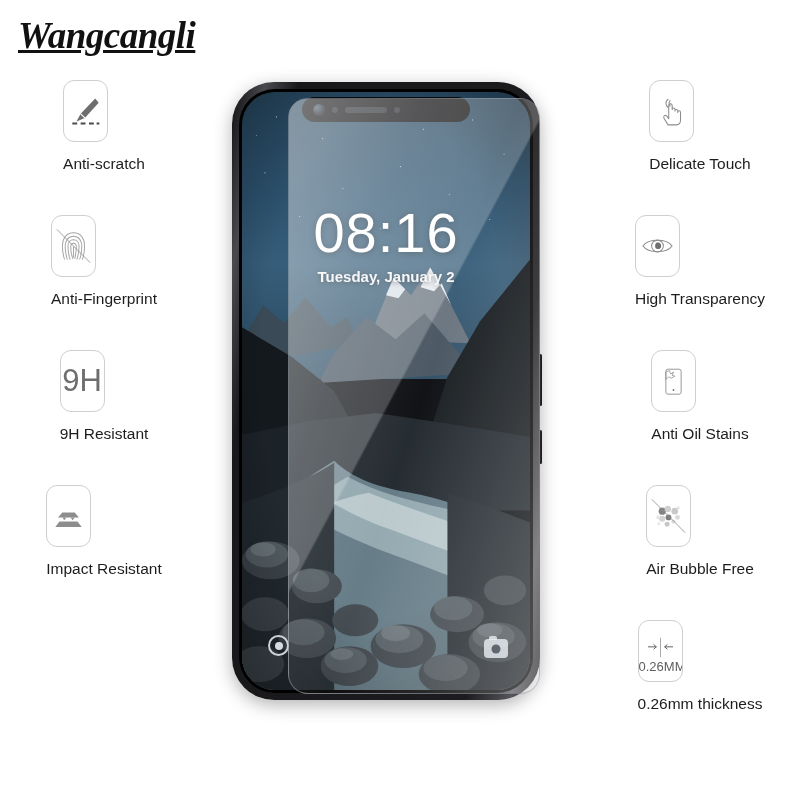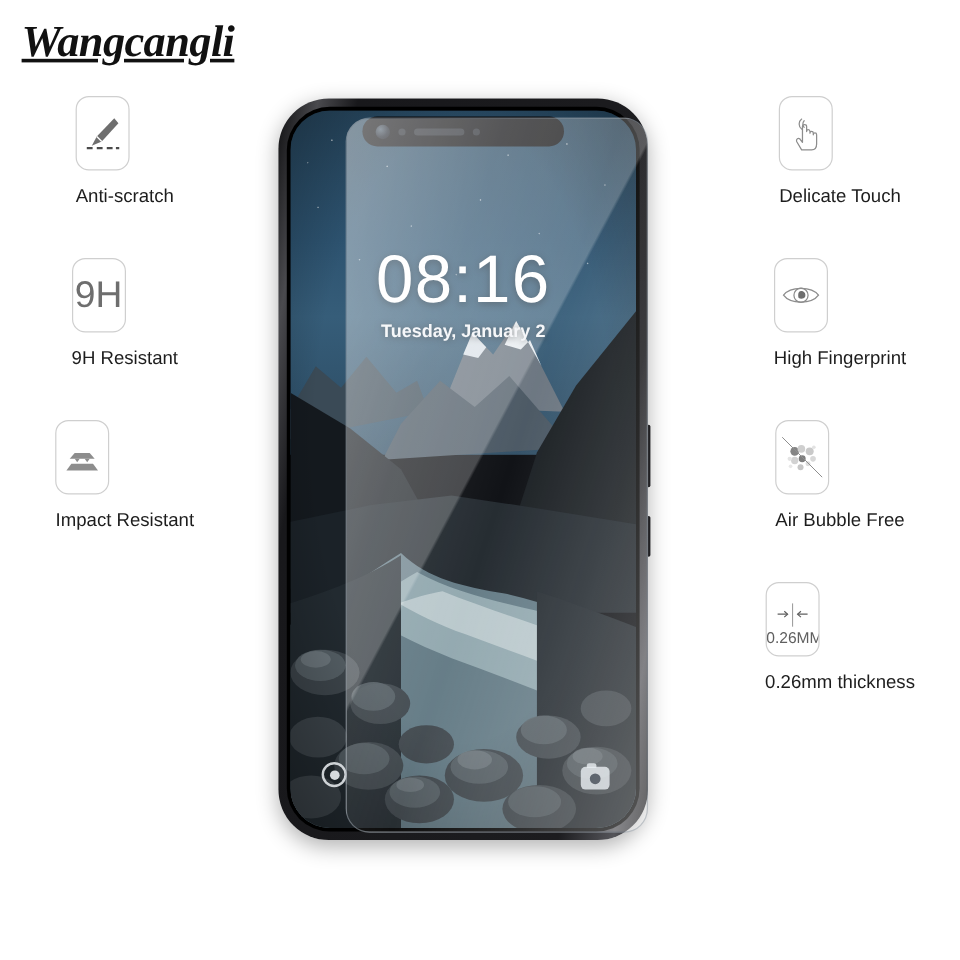--- a/index.html
+++ b/index.html
@@ -256,20 +256,39 @@
           <line x1="12" y1="49" x2="19" y2="49"></line>
           <line x1="24" y1="49" x2="31" y2="49"></line>
           <line x1="36" y1="49" x2="43" y2="49"></line>
           <line x1="47" y1="49" x2="51" y2="49"></line>
         </g>
       </svg>
     </div>
     <div class="feature-label">Anti-scratch</div>
   </div>
 
+  <div class="feature">
+    <div class="icon-box">
+      <svg viewBox="0 0 62 62">
+        <g fill="none" stroke="#a9a9a9" stroke-width="1.5" stroke-linecap="round">
+          <path d="M31 12 C20 12 15 21 15 31 C15 38 16 44 18 50"></path>
+          <path d="M31 12 C42 12 47 21 47 31 C47 38 46 44 44 50"></path>
+          <path d="M31 17 C23 17 19 24 19 31 C19 38 20 44 22 50"></path>
+          <path d="M31 17 C39 17 43 24 43 31 C43 38 42 44 40 50"></path>
+          <path d="M31 22 C26 22 23 26 23 31 C23 38 24 44 26 50"></path>
+          <path d="M31 22 C36 22 39 26 39 31 C39 38 38 44 36 50"></path>
+          <path d="M31 27 C29 27 27 29 27 32 C27 38 28 44 30 49"></path>
+          <path d="M31 27 C33 27 35 29 35 32 C35 38 34 44 33 49"></path>
+          <path d="M31 32 L31 47"></path>
+        </g>
+        <line x1="7" y1="7" x2="55" y2="55" stroke="#8e8e8e" stroke-width="1.2"></line>
+      </svg>
+    </div>
+    <div class="feature-label">Anti-Fingerprint</div>
+  </div>
 
 
   <div class="feature">
     <div class="icon-box">
       <div class="nine-h">9H</div>
     </div>
     <div class="feature-label">9H Resistant</div>
   </div>
 
   <div class="feature">
@@ -304,23 +323,33 @@
   </div>
 
   <div class="feature">
     <div class="icon-box">
       <svg viewBox="0 0 62 62">
         <path d="M10 31 C18 20 44 20 52 31 C44 42 18 42 10 31 Z" fill="none" stroke="#8d8d8d" stroke-width="1.6"></path>
         <circle cx="31" cy="31" r="8.5" fill="none" stroke="#8d8d8d" stroke-width="1.5"></circle>
         <path d="M31 26 C35 26 37 29 36 33 C34 36 30 36 28 34 C27 30 28 26 31 26 Z" fill="#6e6e6e"></path>
       </svg>
     </div>
-    <div class="feature-label">High Fingerprint</div>
-  </div>
-
+    <div class="feature-label">High Transparency</div>
+  </div>
+
+  <div class="feature">
+    <div class="icon-box">
+      <svg viewBox="0 0 62 62">
+        <rect x="20" y="14" width="22" height="36" rx="3" fill="none" stroke="#8d8d8d" stroke-width="1.3"></rect>
+        <path d="M20 18 L25 16 L27 21 L31 18 L29 23 L33 24 L28 27 L24 25 L20 29 Z" fill="none" stroke="#8d8d8d" stroke-width="1.1"></path>
+        <circle cx="31" cy="44" r="1.3" fill="#6e6e6e"></circle>
+      </svg>
+    </div>
+    <div class="feature-label">Anti Oil Stains</div>
+  </div>
 
   <div class="feature">
     <div class="icon-box">
       <svg viewBox="0 0 62 62">
         <circle cx="22" cy="24" r="5.2" fill="#848484"></circle>
         <circle cx="31" cy="33" r="4.2" fill="#7d7d7d"></circle>
         <circle cx="30" cy="21" r="4.6" fill="#cfcfcf"></circle>
         <circle cx="40" cy="24" r="4.8" fill="#c9c9c9"></circle>
         <circle cx="44" cy="33" r="3.4" fill="#d8d8d8"></circle>
         <circle cx="38" cy="39" r="3.0" fill="#dcdcdc"></circle>

